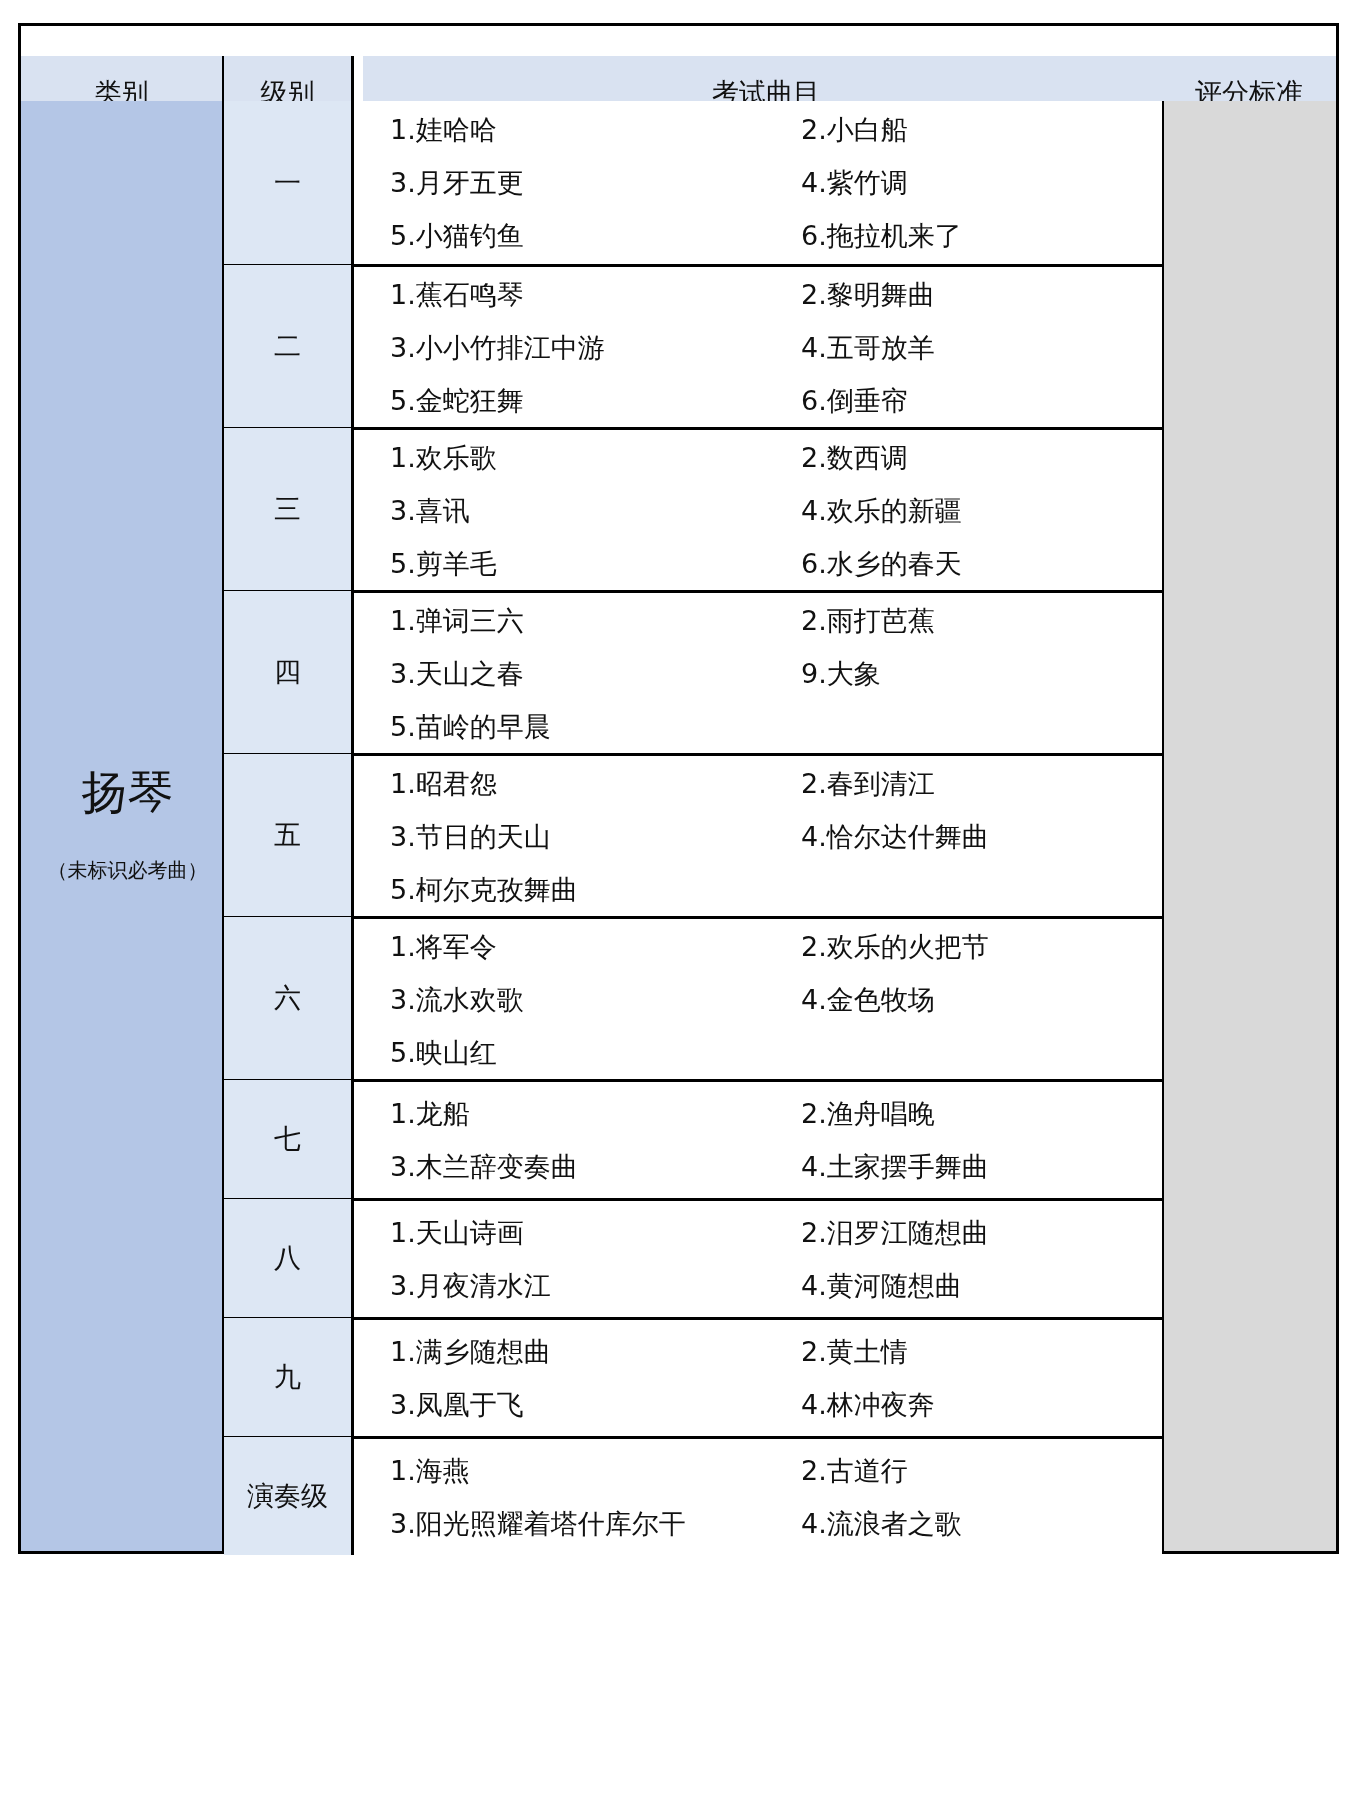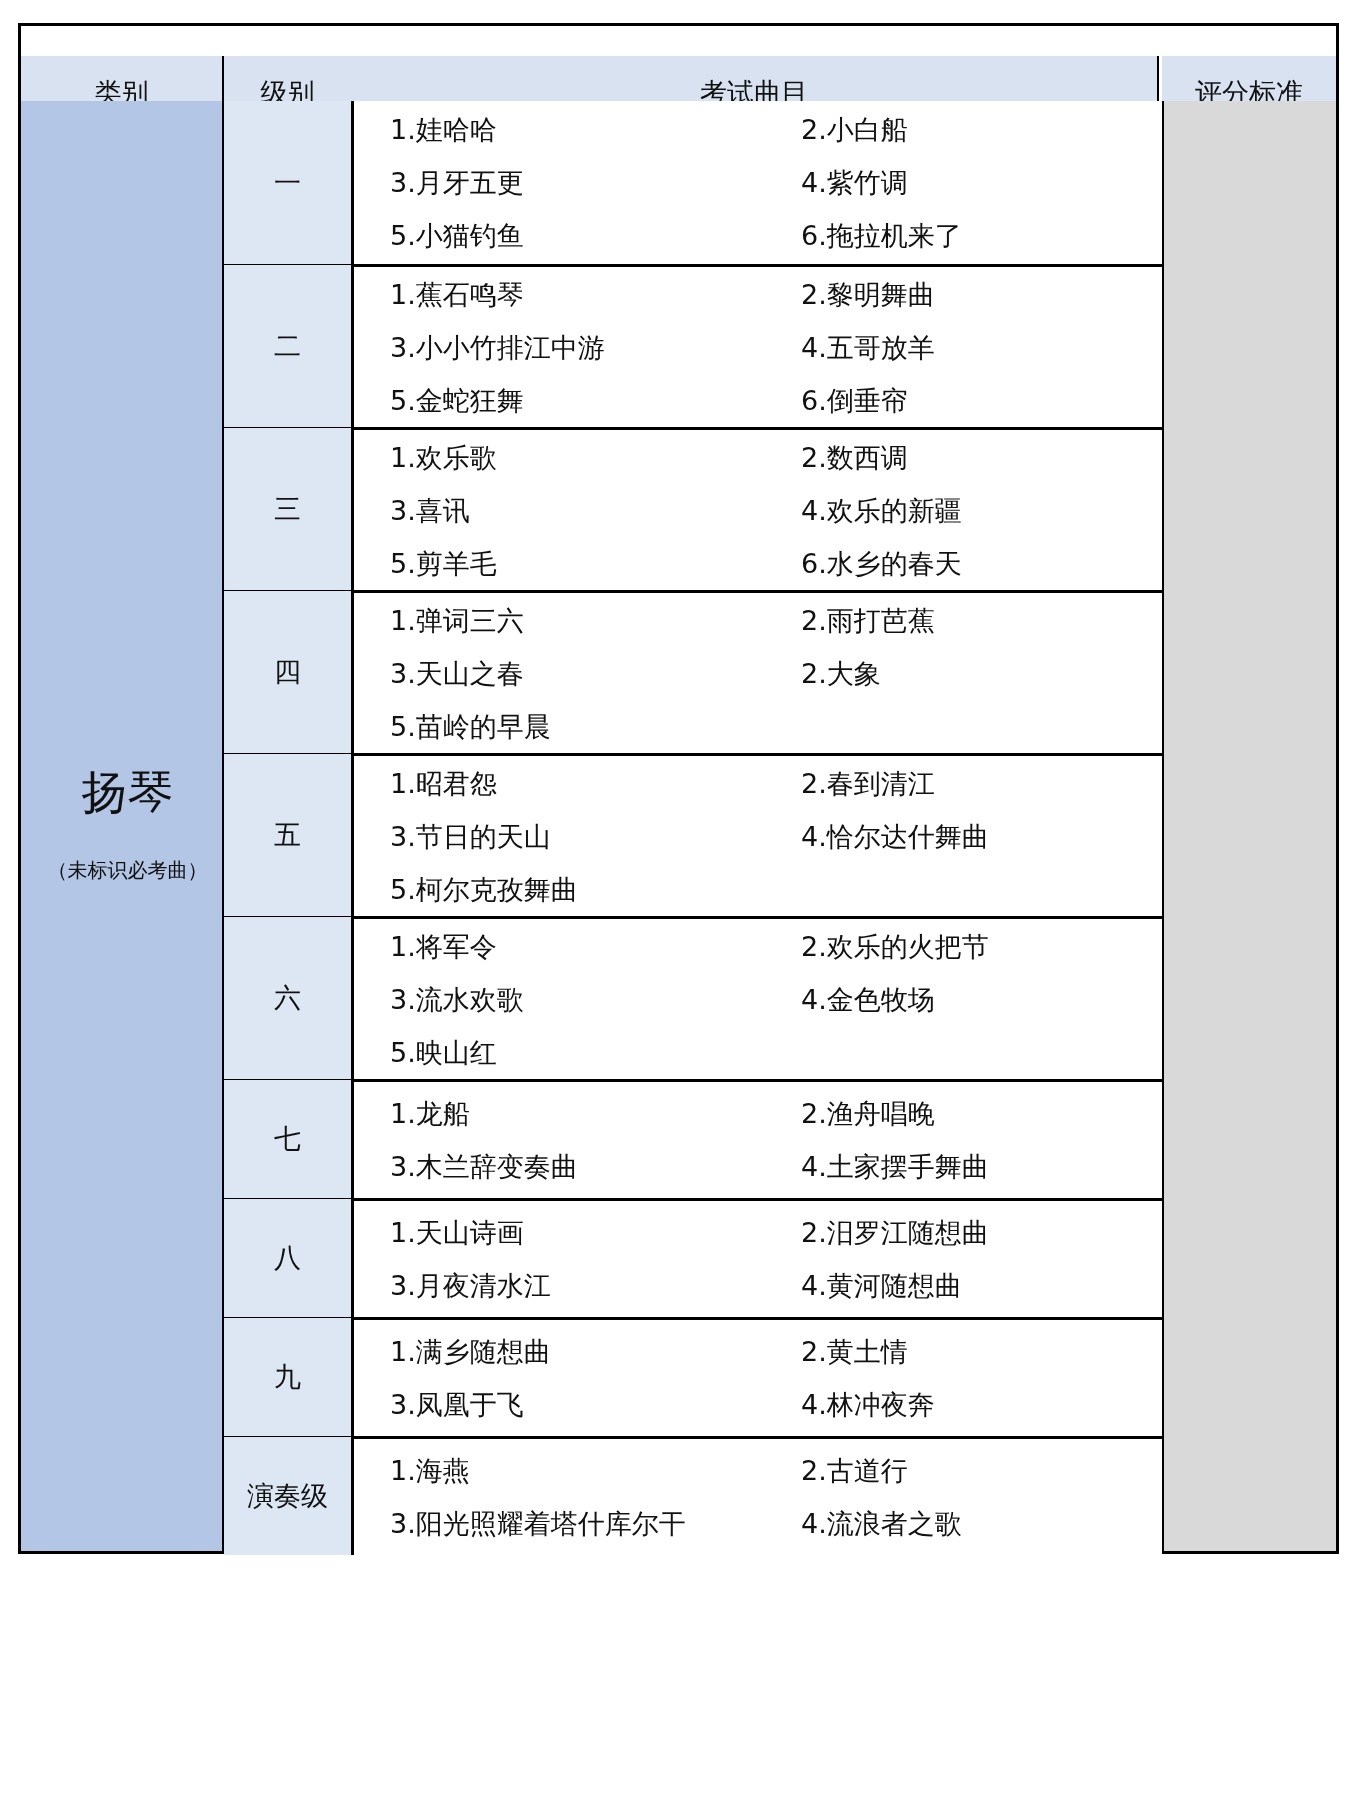--- a/index.html
+++ b/index.html
@@ -1,21 +1,21 @@
 <!DOCTYPE html>
 <html><head>
 <meta charset="utf-8">
 <style>
   html, body { margin: 0; padding: 0; background: #ffffff; }
   body { width: 1355px; height: 1819px; position: relative; font-family: "DejaVu Sans", "Liberation Sans", sans-serif; color: #111; }
   .tbl { position: absolute; left: 18px; top: 23px; width: 1321px; height: 1531px; border: 3px solid #000; box-sizing: border-box; }
   .hdr { position: absolute; top: 0; height: 75px; background: #d9e2f1; display: flex; align-items: center; justify-content: center; font-size: 27px; box-sizing: border-box; border-bottom: 2px solid #000; margin-top: 30px; }
   .c1 { left: 0; width: 203px; border-right: 2px solid #000; }
   .c2 { left: 203px; width: 130px; border-right: 3px solid #000; }
-  .c3 { left: 330px; width: 808px; border-right: 2px solid #000; }
+  .c3 { left: 342px; width: 808px; border-right: 2px solid #000; }
   .c4 { left: 1141px; width: 174px; }
   .cat { position: absolute; left: 0; top: 75px; width: 203px; bottom: 0; background: #b4c6e6; border-right: 2px solid #000; box-sizing: border-box; display: flex; flex-direction: column; align-items: center; justify-content: center; padding-left: 12px; }
   .cat-name { font-size: 46px; line-height: 1; margin-bottom: 22px; }
   .cat-note { font-size: 20px; margin-top: 20px; }
   .score { position: absolute; left: 1141px; top: 75px; width: 174px; bottom: 0; background: #d9d9d9; border-left: 2px solid #000; box-sizing: border-box; }
   .rows { position: absolute; left: 203px; top: 75px; width: 938px; }
   .row { position: relative; display: flex; box-sizing: border-box; }
   .row + .row .lvl { border-top: 1px solid #000; }
   .row + .row .songs { border-top: 3px solid #000; }
   .lvl { width: 130px; background: #dde7f4; border-right: 3px solid #000; display: flex; align-items: center; justify-content: center; font-size: 27px; box-sizing: border-box; }
@@ -70,21 +70,21 @@
         <span>5.剪羊毛</span>
         <span>6.水乡的春天</span>
       </div>
     </div>
     <div class="row r6">
       <div class="lvl">四</div>
       <div class="songs">
         <span>1.弹词三六</span>
         <span>2.雨打芭蕉</span>
         <span>3.天山之春</span>
-        <span>2.大象</span>
+        <span>9.大象</span>
         <span>5.苗岭的早晨</span>
         <span></span>
       </div>
     </div>
     <div class="row r6">
       <div class="lvl">五</div>
       <div class="songs">
         <span>1.昭君怨</span>
         <span>2.春到清江</span>
         <span>3.节日的天山</span>

